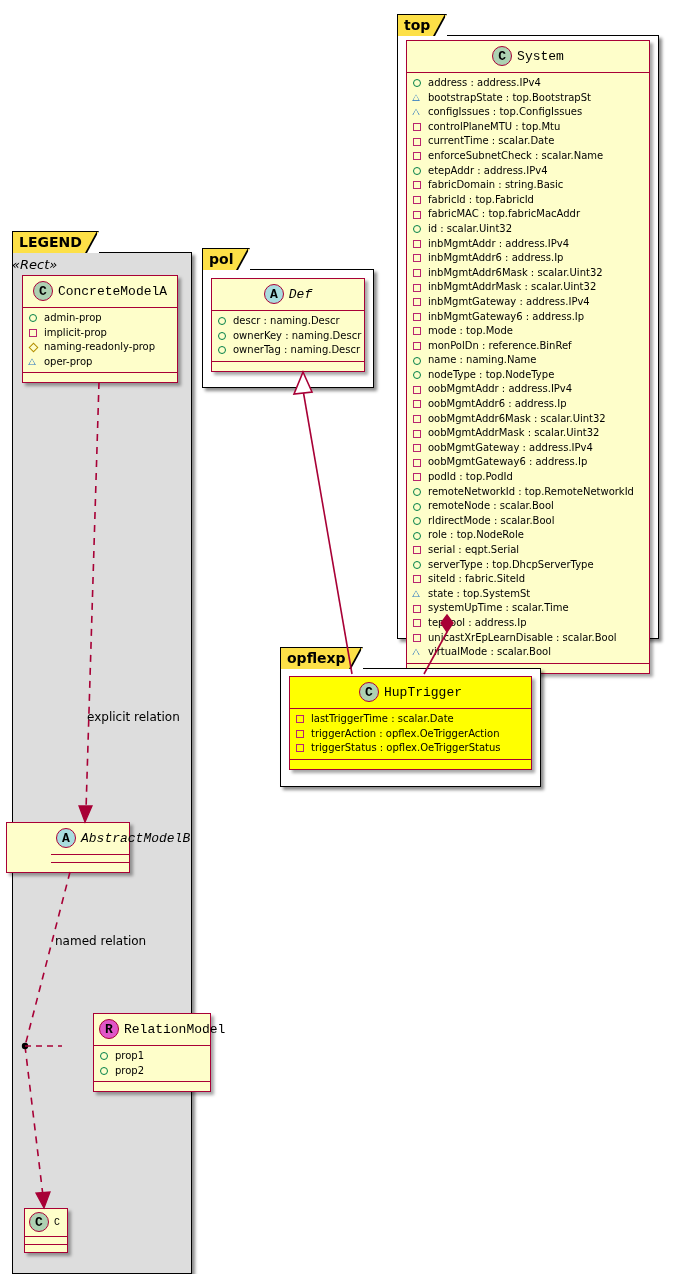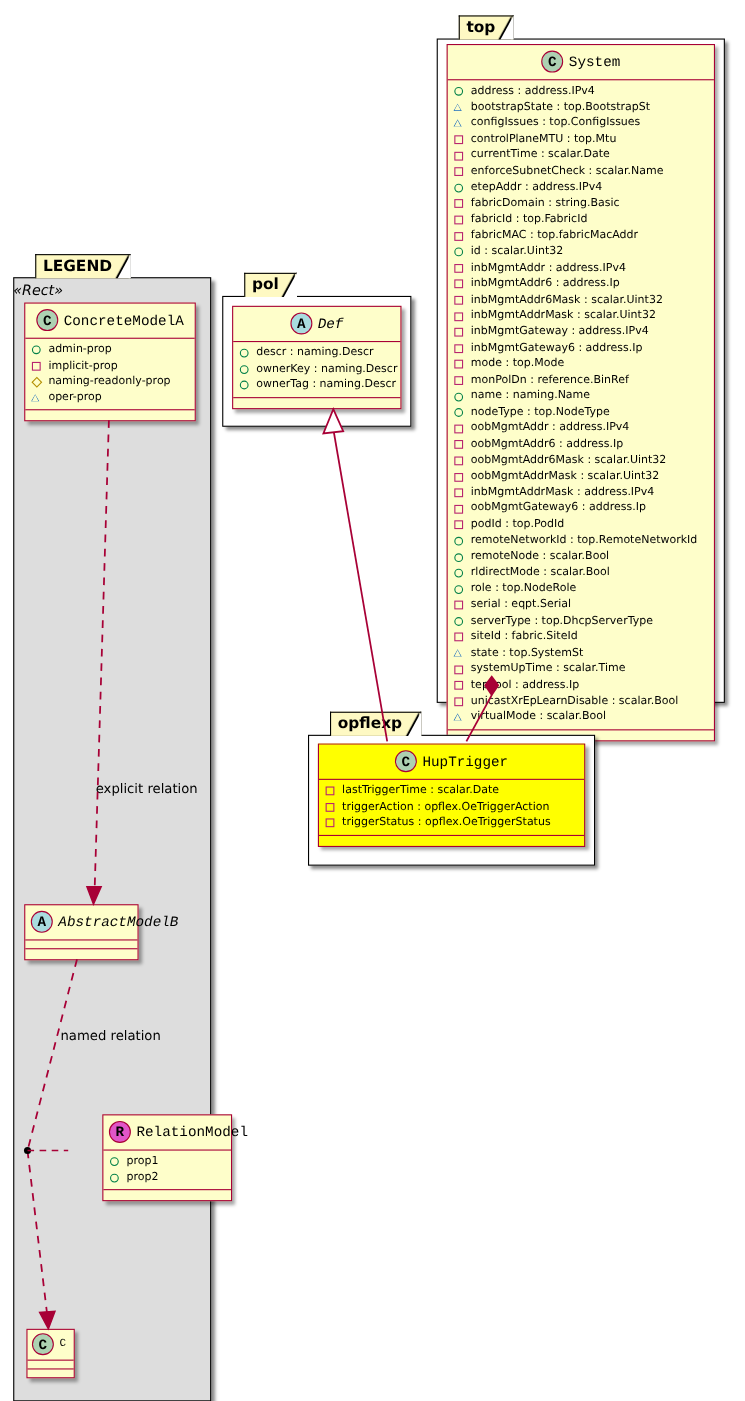--- a/index.html
+++ b/index.html
@@ -5,23 +5,23 @@
   html,body{margin:0;padding:0;background:#ffffff;}
   body{
     width:677px;height:1274px;position:relative;overflow:hidden;
     font-family:"DejaVu Sans","Liberation Sans",sans-serif;
     color:#000;
   }
   
   .pkg{position:absolute;}
   .pkg-tab{
     position:absolute;top:0;left:0;height:22px;
-    background:#fef9c3;border:1.5px solid #000;border-bottom:none;
+    background:#fde047;border:1.5px solid #000;border-bottom:none;
     font-size:14px;font-weight:bold;line-height:20px;
-    padding:0 16px 0 6px;box-sizing:border-box;z-index:3;margin-left:20px;
+    padding:0 16px 0 6px;box-sizing:border-box;z-index:3;
   }
   .pkg-tab::after{
     content:"";position:absolute;right:-1px;top:-1px;
     border-style:solid;border-width:0 0 22px 12px;
     border-color:transparent transparent #fff transparent;
     filter:drop-shadow(-1.4px 0 0 #000);
   }
   .pkg-body{
     position:absolute;left:0;border:1.5px solid #000;background:#fff;
     box-sizing:border-box;box-shadow:3px 3px 3px rgba(0,0,0,.45);
@@ -251,21 +251,21 @@
       <div class="attr">
         <span class="gl gl-square">
           <i></i>
         </span>
         <span>oobMgmtAddrMask : scalar.Uint32</span>
       </div>
       <div class="attr">
         <span class="gl gl-square">
           <i></i>
         </span>
-        <span>inbMgmtAddrMask : address.IPv4</span>
+        <span>oobMgmtGateway : address.IPv4</span>
       </div>
       <div class="attr">
         <span class="gl gl-square">
           <i></i>
         </span>
         <span>oobMgmtGateway6 : address.Ip</span>
       </div>
       <div class="attr">
         <span class="gl gl-square">
           <i></i>
@@ -442,21 +442,21 @@
       <div class="attr">
         <span class="gl gl-triangle">
           <i></i>
         </span>
         <span>oper-prop</span>
       </div>
     </div>
   <div class="cls-foot"></div>
 </div>
 
-<div class="cls" id="cls-abstract" style="left:22px;top:822px;width:104px;">
+<div class="cls" id="cls-abstract" style="left:6px;top:822px;width:124px;padding-left:44px;">
   <div class="cls-head" style="text-align:left;padding-left:5px;">
     <span class="badge badge-A">A</span><span class="cls-name abs">AbstractModelB</span>
   </div>
   <div class="cls-attrs" id="abstract-attrs" style="height:7px;padding:0;"></div>
   <div class="cls-foot"></div>
 </div>
 
 <div class="cls" id="cls-relmodel" style="left:62px;top:1013px;width:118px;margin-left:31px;">
   <div class="cls-head" style="text-align:left;padding-left:5px;">
     <span class="badge badge-R">R</span><span class="cls-name">RelationModel</span>

